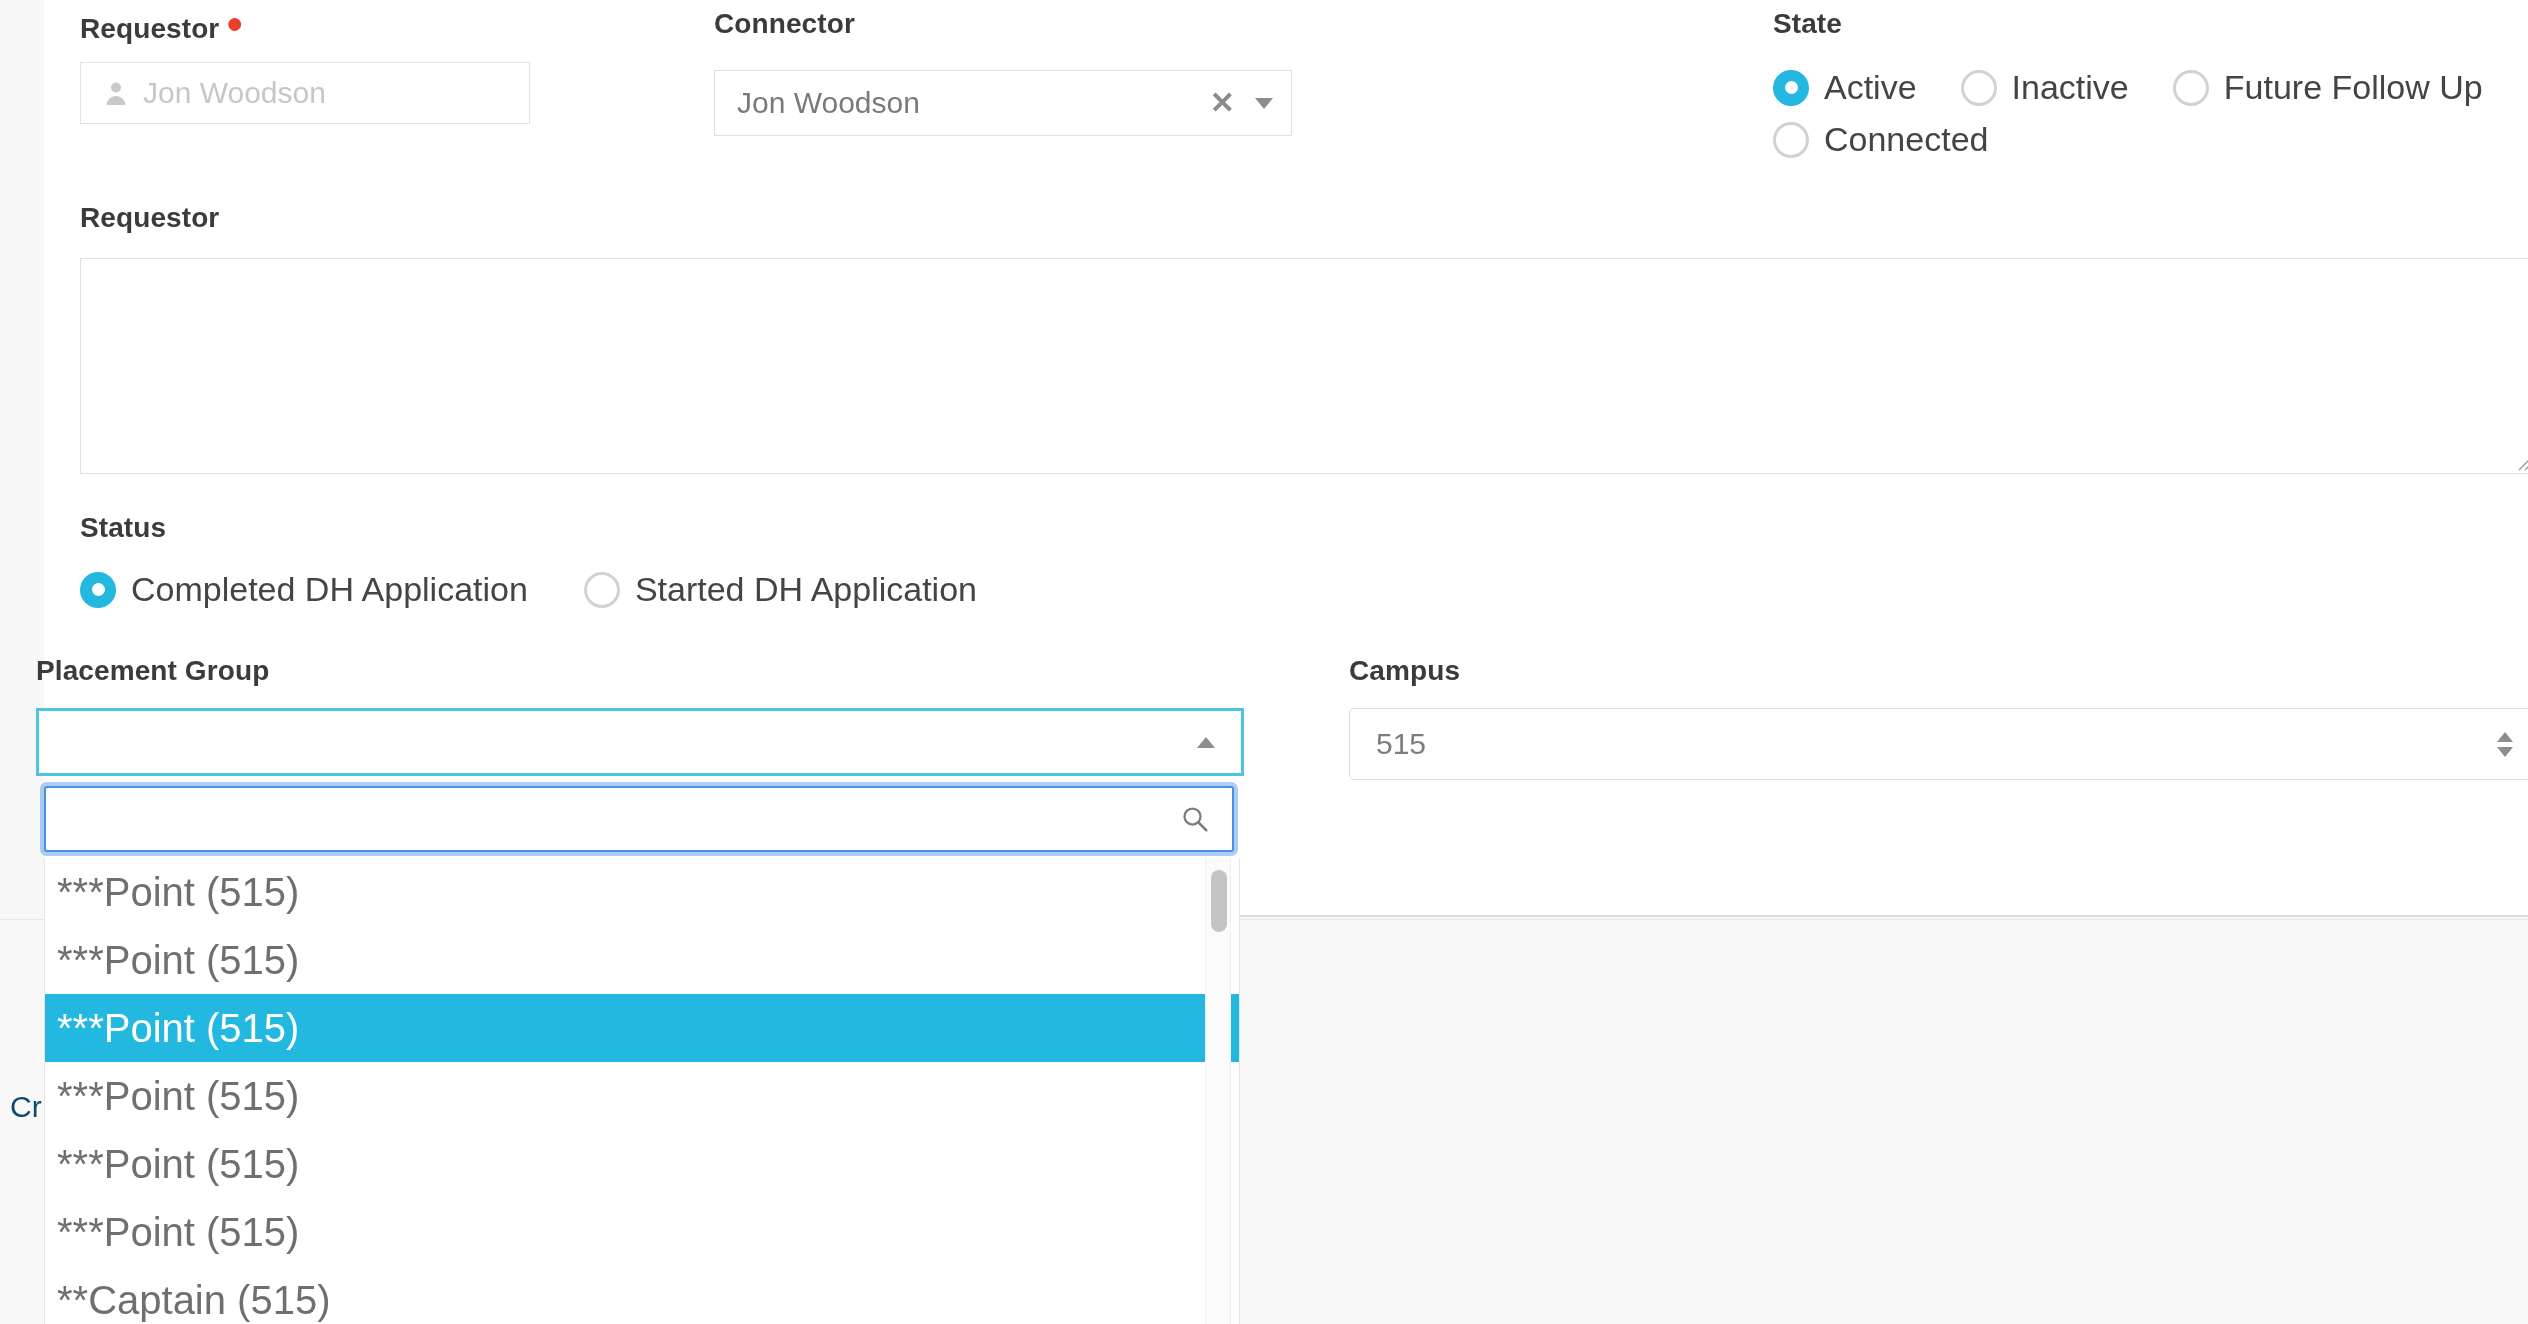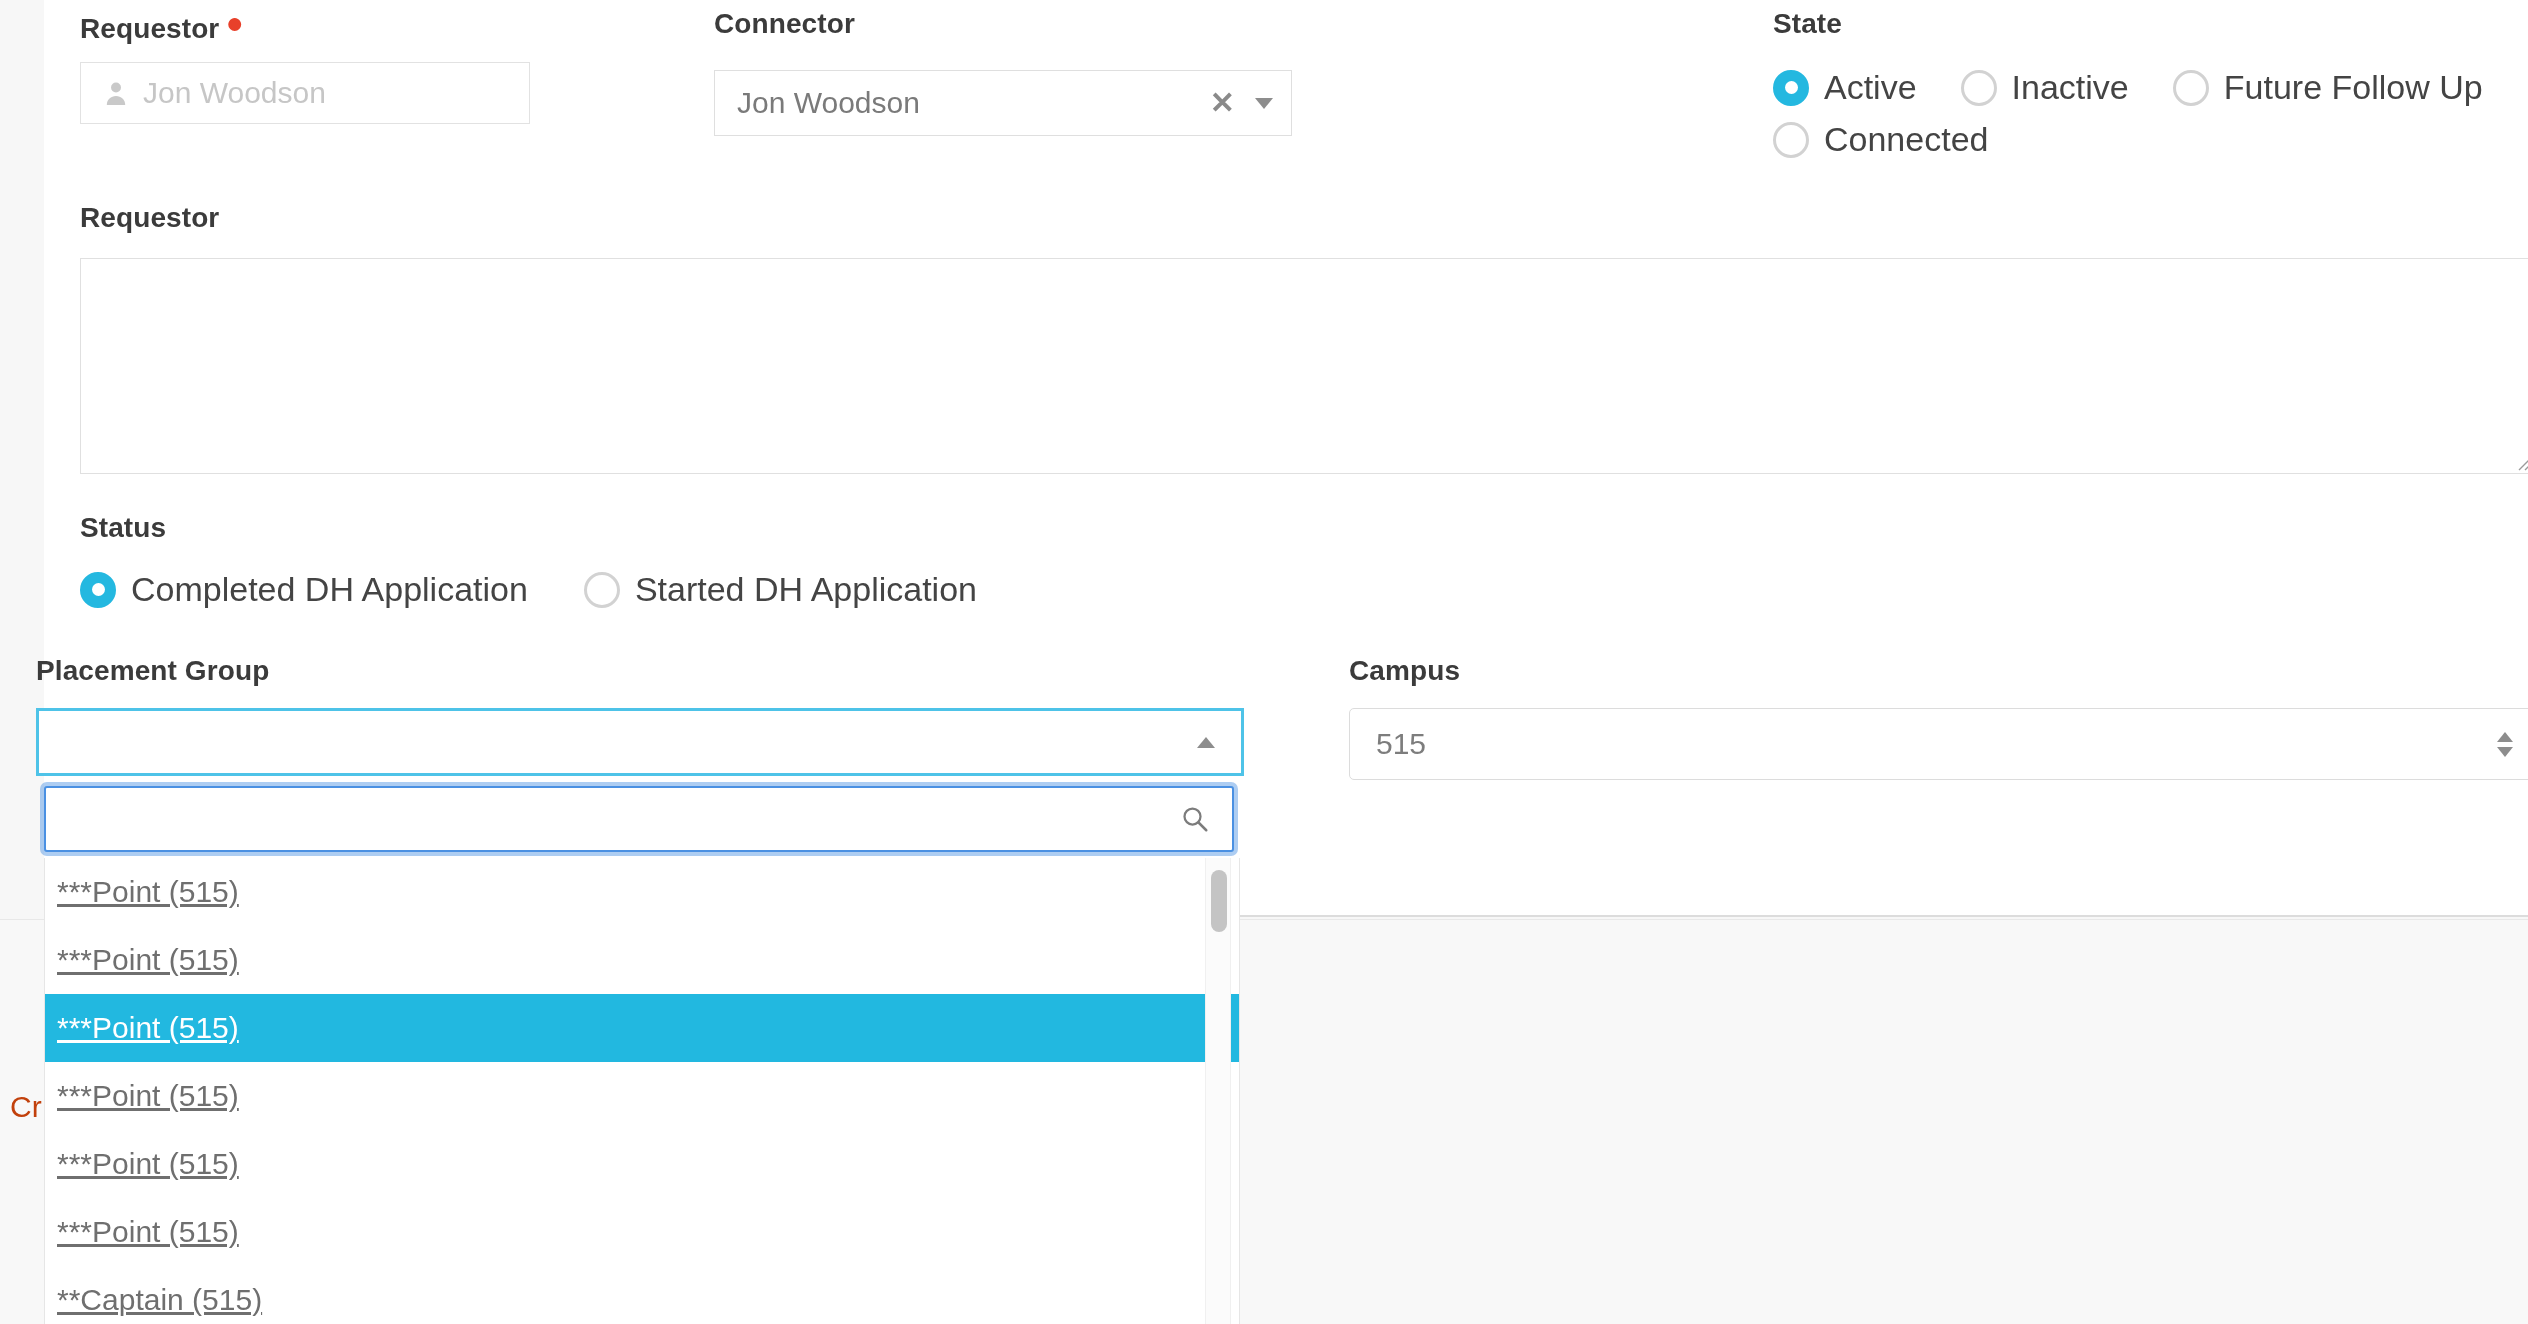--- a/index.html
+++ b/index.html
@@ -221,26 +221,25 @@
     border-left: 1px solid #e6e6e6;
     border-right: 1px solid #e6e6e6;
     box-sizing: border-box;
     overflow: hidden;
   }
   .pg-option {
     height: 68px;
     display: flex;
     align-items: center;
     padding-left: 12px;
-    font-size: 30px;
+    font-size: 40px;
     color: #6f6f6f;
     white-space: nowrap;
     cursor: pointer;
     box-sizing: border-box;
-    text-decoration: underline;
   }
   .pg-option.sel {
     background: #22b8e0;
     color: #ffffff;
   }
   .pg-scrollbar {
     position: absolute;
     left: 1205px;
     top: 858px;
     width: 26px;
@@ -296,21 +295,21 @@
     border-right: 8px solid transparent;
     border-top: 10px solid #8d8d8d;
   }
 
   
   .occluded-text {
     position: absolute;
     left: 10px;
     top: 1090px;
     font-size: 30px;
-    color: #c2410c;
+    color: #0c4a6e;
     white-space: nowrap;
   }
 </style>
 </head>
 <body>
 
 <div class="panel">
 
   <div class="field-label requestor-label">
     <span>Requestor</span><span class="req-dot">●</span>

